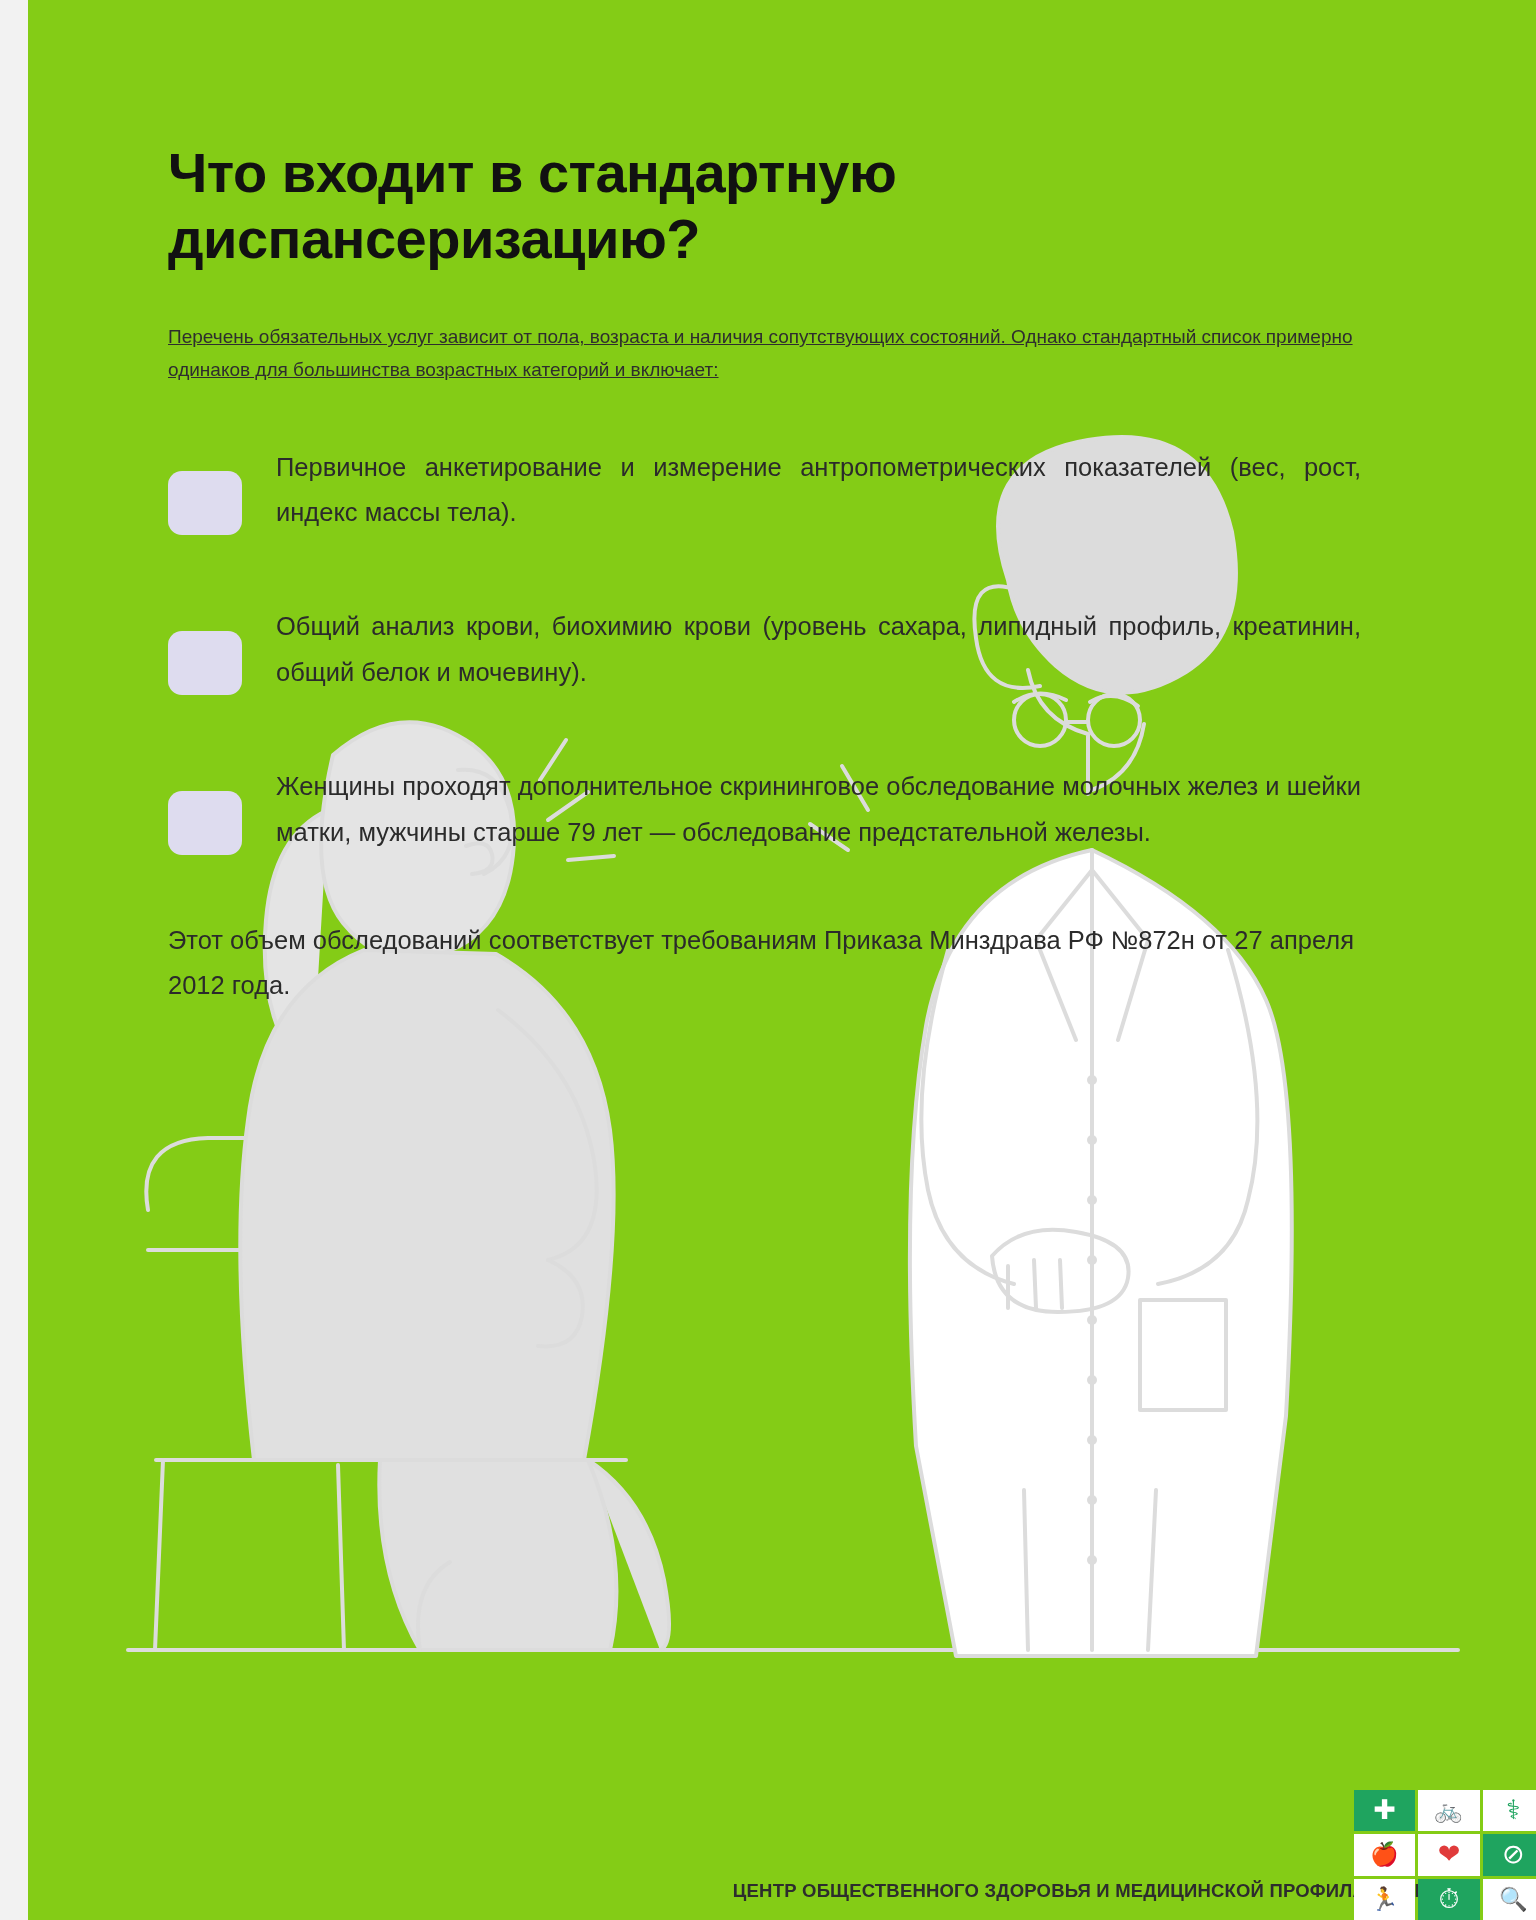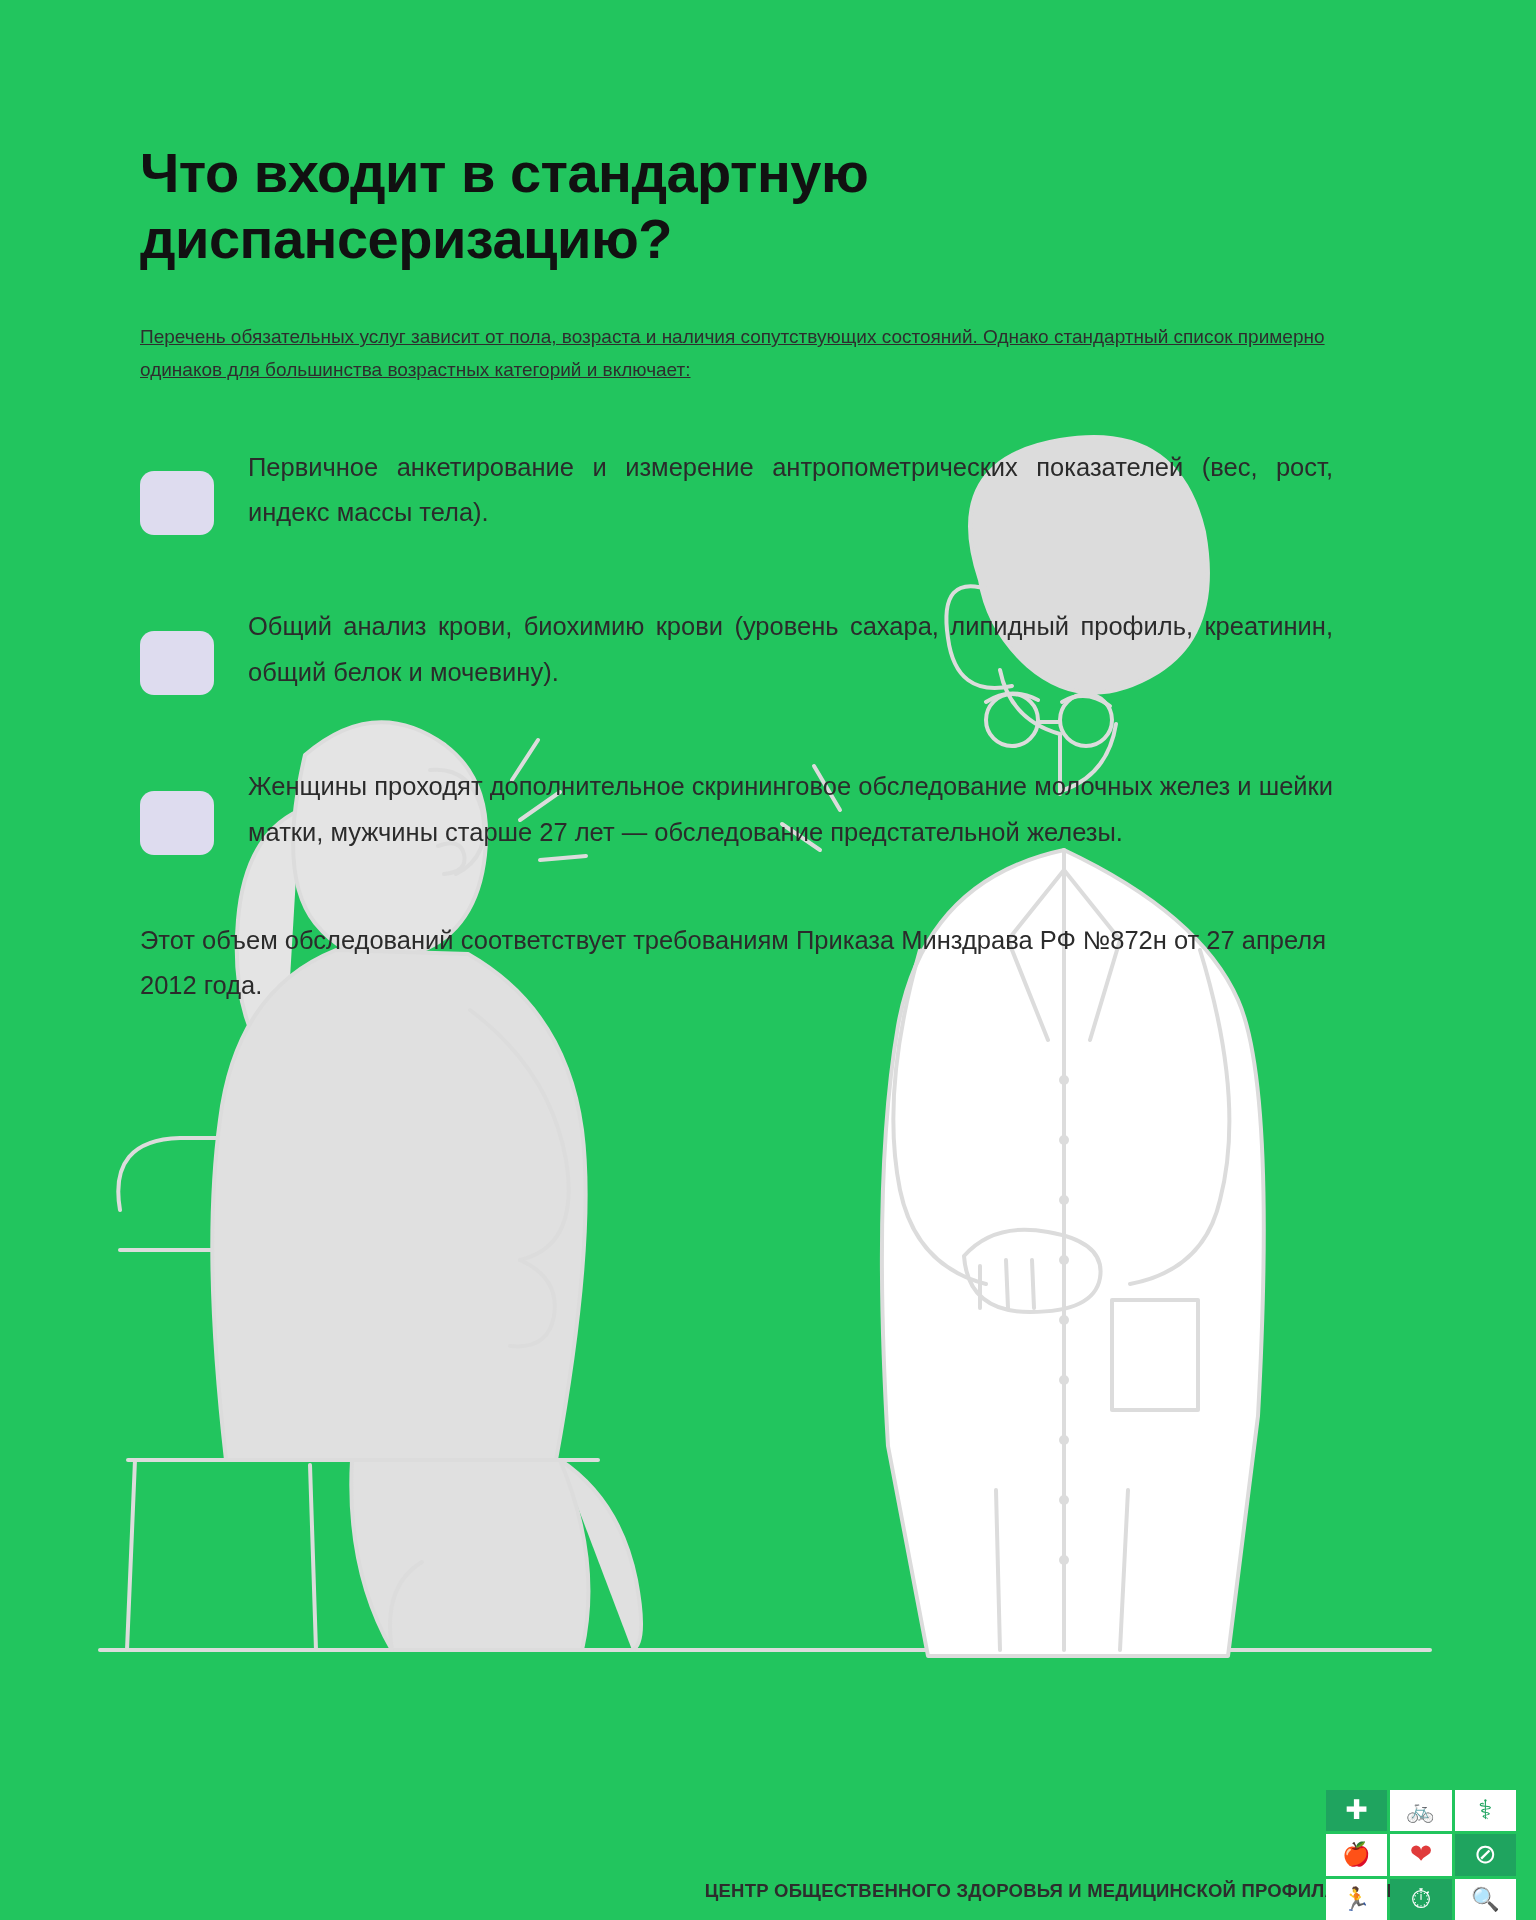--- a/index.html
+++ b/index.html
@@ -13,21 +13,22 @@
     background: #f2f2f2;
     font-family: "Liberation Sans", sans-serif;
     color: #1c1c1c;
     overflow: hidden;
     position: relative;
   }
 
   .page {
     position: absolute;
     inset: 0;
-    background: #22c55e;
+    background: #84cc16;
+    margin-left: 28px;
   }
 
   
   .bg-illustration {
     position: absolute;
     left: 0;
     top: 250px;
     width: 1536px;
     height: 1560px;
     opacity: 1;
@@ -241,21 +242,21 @@
       </div>
 
       <div class="list-item">
         <span class="bullet-box"></span>
         <span class="item-text">Общий анализ крови, биохимию крови (уровень сахара, липидный профиль, креатинин, общий белок и мочевину).</span>
       </div>
 
 
       <div class="list-item">
         <span class="bullet-box"></span>
-        <span class="item-text">Женщины проходят дополнительное скрининговое обследование молочных желез и шейки матки, мужчины старше 27 лет — обследование предстательной железы.</span>
+        <span class="item-text">Женщины проходят дополнительное скрининговое обследование молочных желез и шейки матки, мужчины старше 79 лет — обследование предстательной железы.</span>
       </div>
 
 
     </div>
 
     <p class="outro">Этот объем обследований соответствует требованиям Приказа Минздрава РФ №872н от 27 апреля 2012 года.</p>
   </div>
 
   <div class="footer">
     <div class="footer-caption">ЦЕНТР ОБЩЕСТВЕННОГО ЗДОРОВЬЯ И МЕДИЦИНСКОЙ ПРОФИЛАКТИКИ</div>

